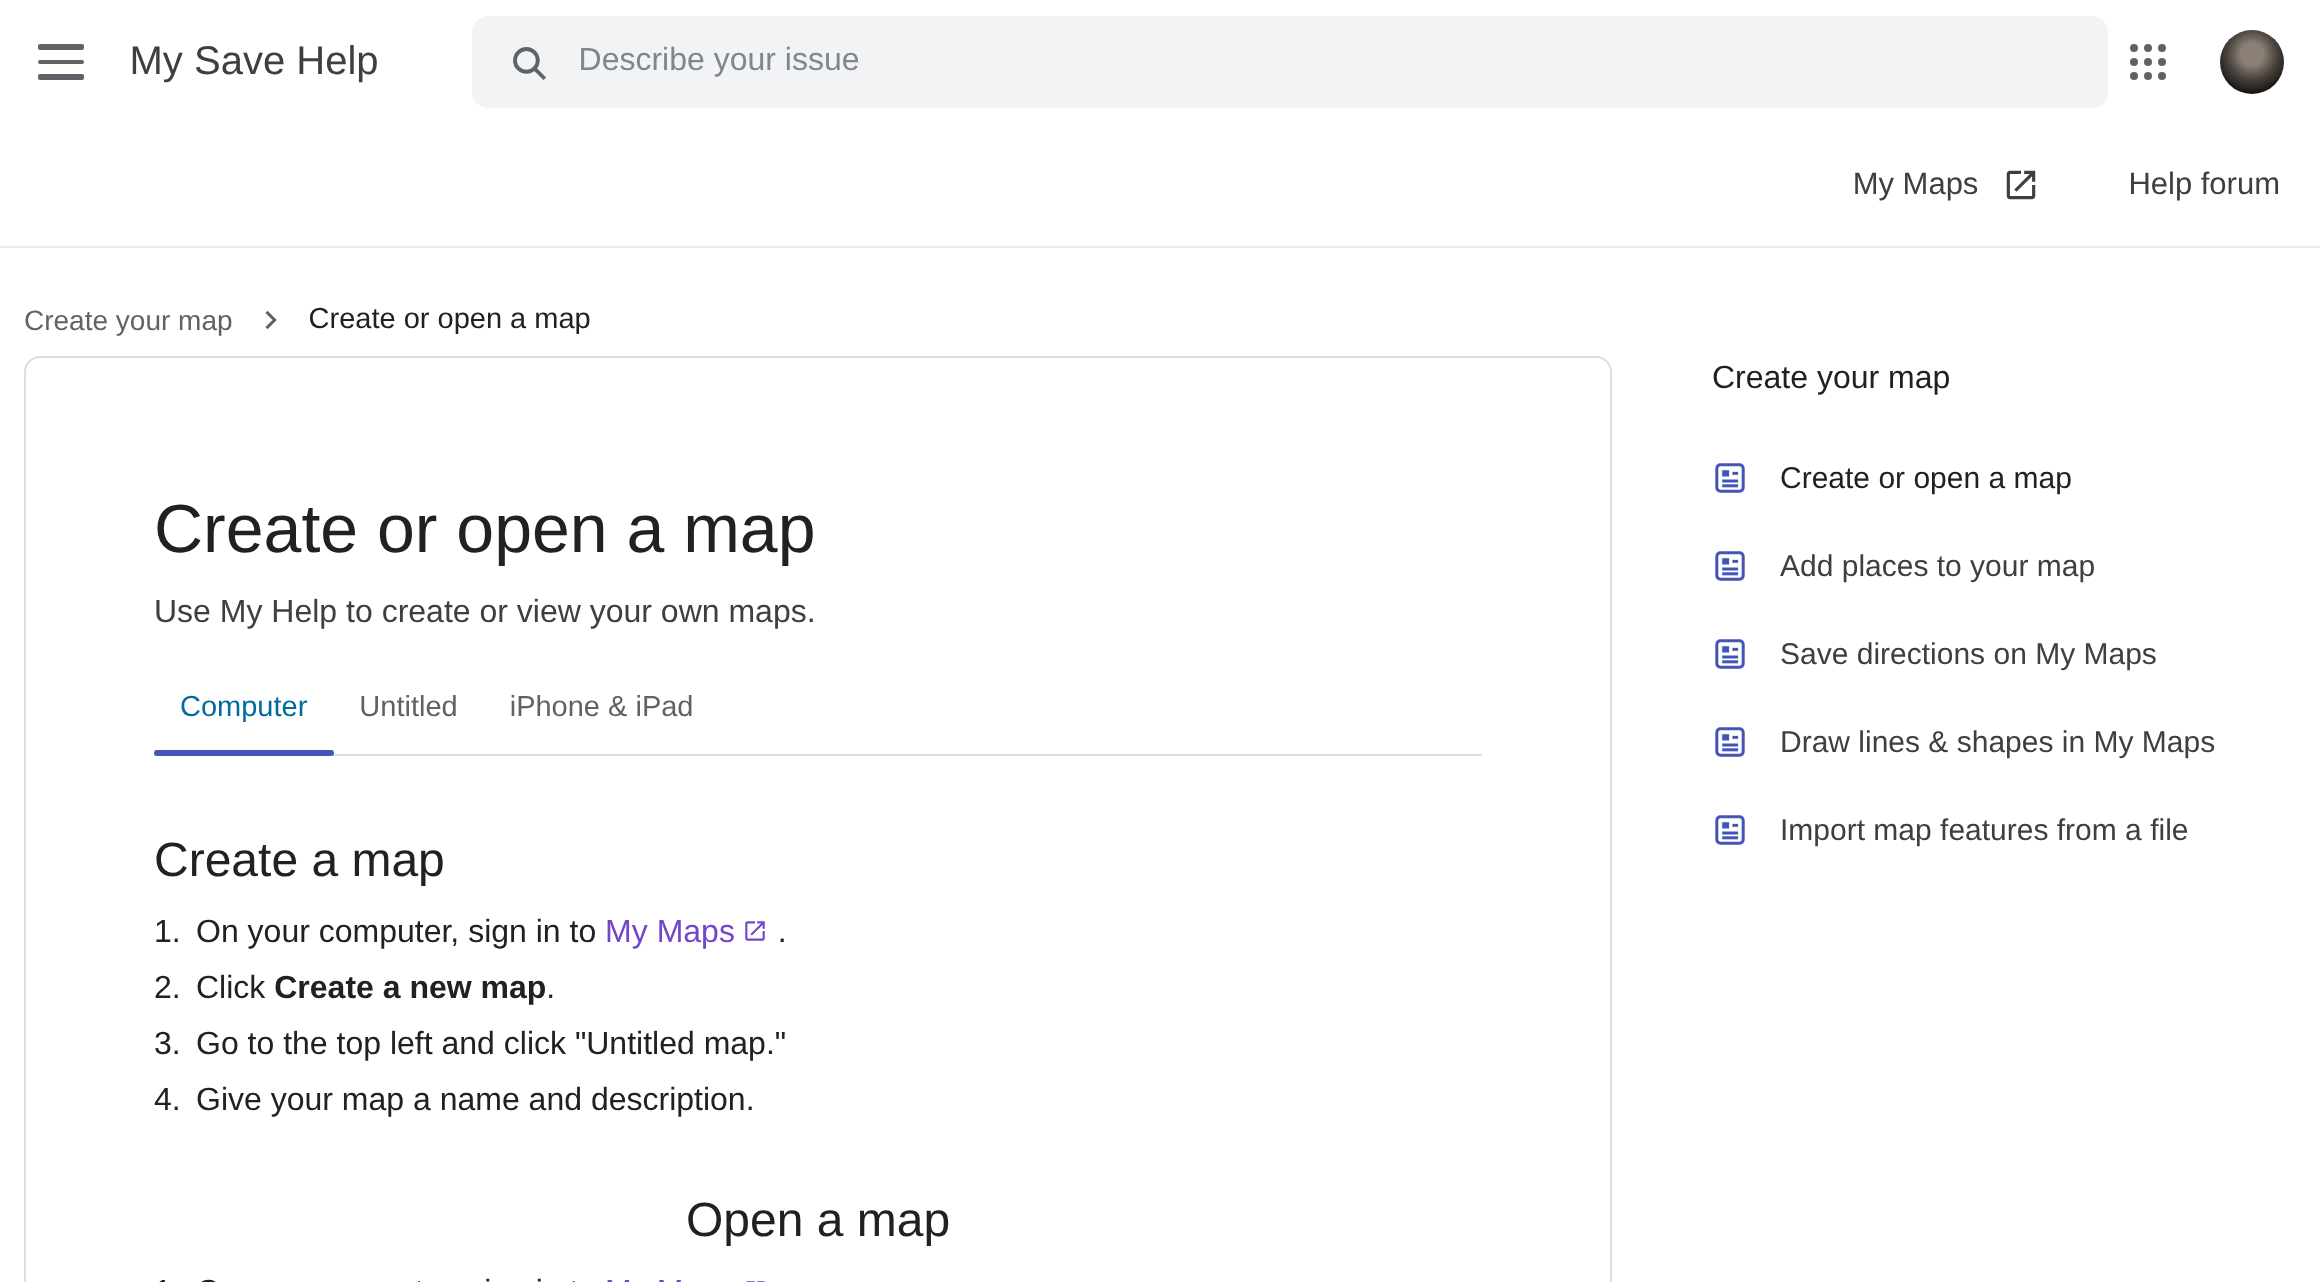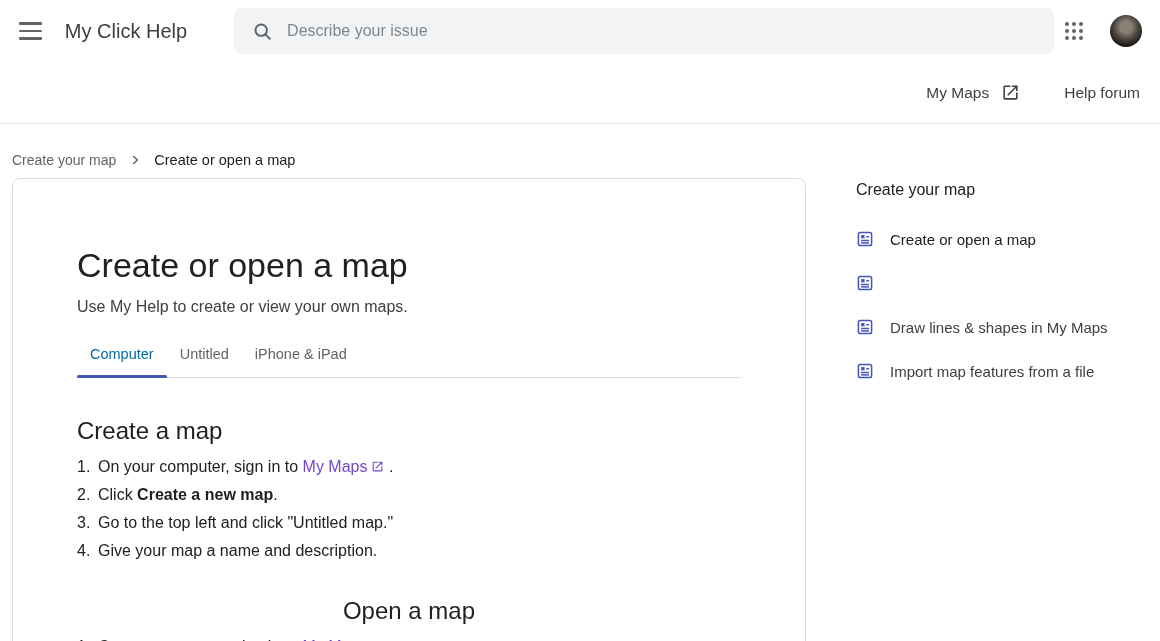--- a/index.html
+++ b/index.html
@@ -71,21 +71,21 @@
 </style>
 </head>
 <body>
 
 <header class="topbar">
   <button class="hamburger" aria-label="menu">
     <span></span>
       <span></span>
       <span></span>
   </button>
-  <div class="product-title">My Click Help</div>
+  <div class="product-title">My Save Help</div>
 
   <div class="searchbox">
     <svg width="21" height="21" viewBox="0 0 24 24" fill="none" stroke="#5f6368" stroke-width="2.2">
       <circle cx="10.5" cy="10.5" r="6.5"></circle>
       <line x1="15.5" y1="15.5" x2="21" y2="21"></line>
     </svg>
     <input type="text" placeholder="Describe your issue" style="">
   </div>
 
   <div class="topbar-right">
@@ -189,20 +189,33 @@
       </li>
       <li>
         <a>
           <svg width="18" height="18" viewBox="0 0 24 24" fill="none" stroke="#4355b9" stroke-width="2">
             <rect x="3.2" y="3.2" width="17.6" height="17.6" rx="2.4"></rect>
             <rect x="6.8" y="6.8" width="4.6" height="4.2" fill="#4355b9" stroke="none"></rect>
             <line x1="13.6" y1="8.9" x2="17.4" y2="8.9"></line>
             <line x1="6.8" y1="14" x2="17.4" y2="14"></line>
             <line x1="6.8" y1="17.2" x2="17.4" y2="17.2"></line>
           </svg>
+          <span>Add places to your map</span>
+        </a>
+      </li>
+      <li>
+        <a>
+          <svg width="18" height="18" viewBox="0 0 24 24" fill="none" stroke="#4355b9" stroke-width="2">
+            <rect x="3.2" y="3.2" width="17.6" height="17.6" rx="2.4"></rect>
+            <rect x="6.8" y="6.8" width="4.6" height="4.2" fill="#4355b9" stroke="none"></rect>
+            <line x1="13.6" y1="8.9" x2="17.4" y2="8.9"></line>
+            <line x1="6.8" y1="14" x2="17.4" y2="14"></line>
+            <line x1="6.8" y1="17.2" x2="17.4" y2="17.2"></line>
+          </svg>
+          <span>Save directions on My Maps</span>
         </a>
       </li>
       <li>
         <a>
           <svg width="18" height="18" viewBox="0 0 24 24" fill="none" stroke="#4355b9" stroke-width="2">
             <rect x="3.2" y="3.2" width="17.6" height="17.6" rx="2.4"></rect>
             <rect x="6.8" y="6.8" width="4.6" height="4.2" fill="#4355b9" stroke="none"></rect>
             <line x1="13.6" y1="8.9" x2="17.4" y2="8.9"></line>
             <line x1="6.8" y1="14" x2="17.4" y2="14"></line>
             <line x1="6.8" y1="17.2" x2="17.4" y2="17.2"></line>

